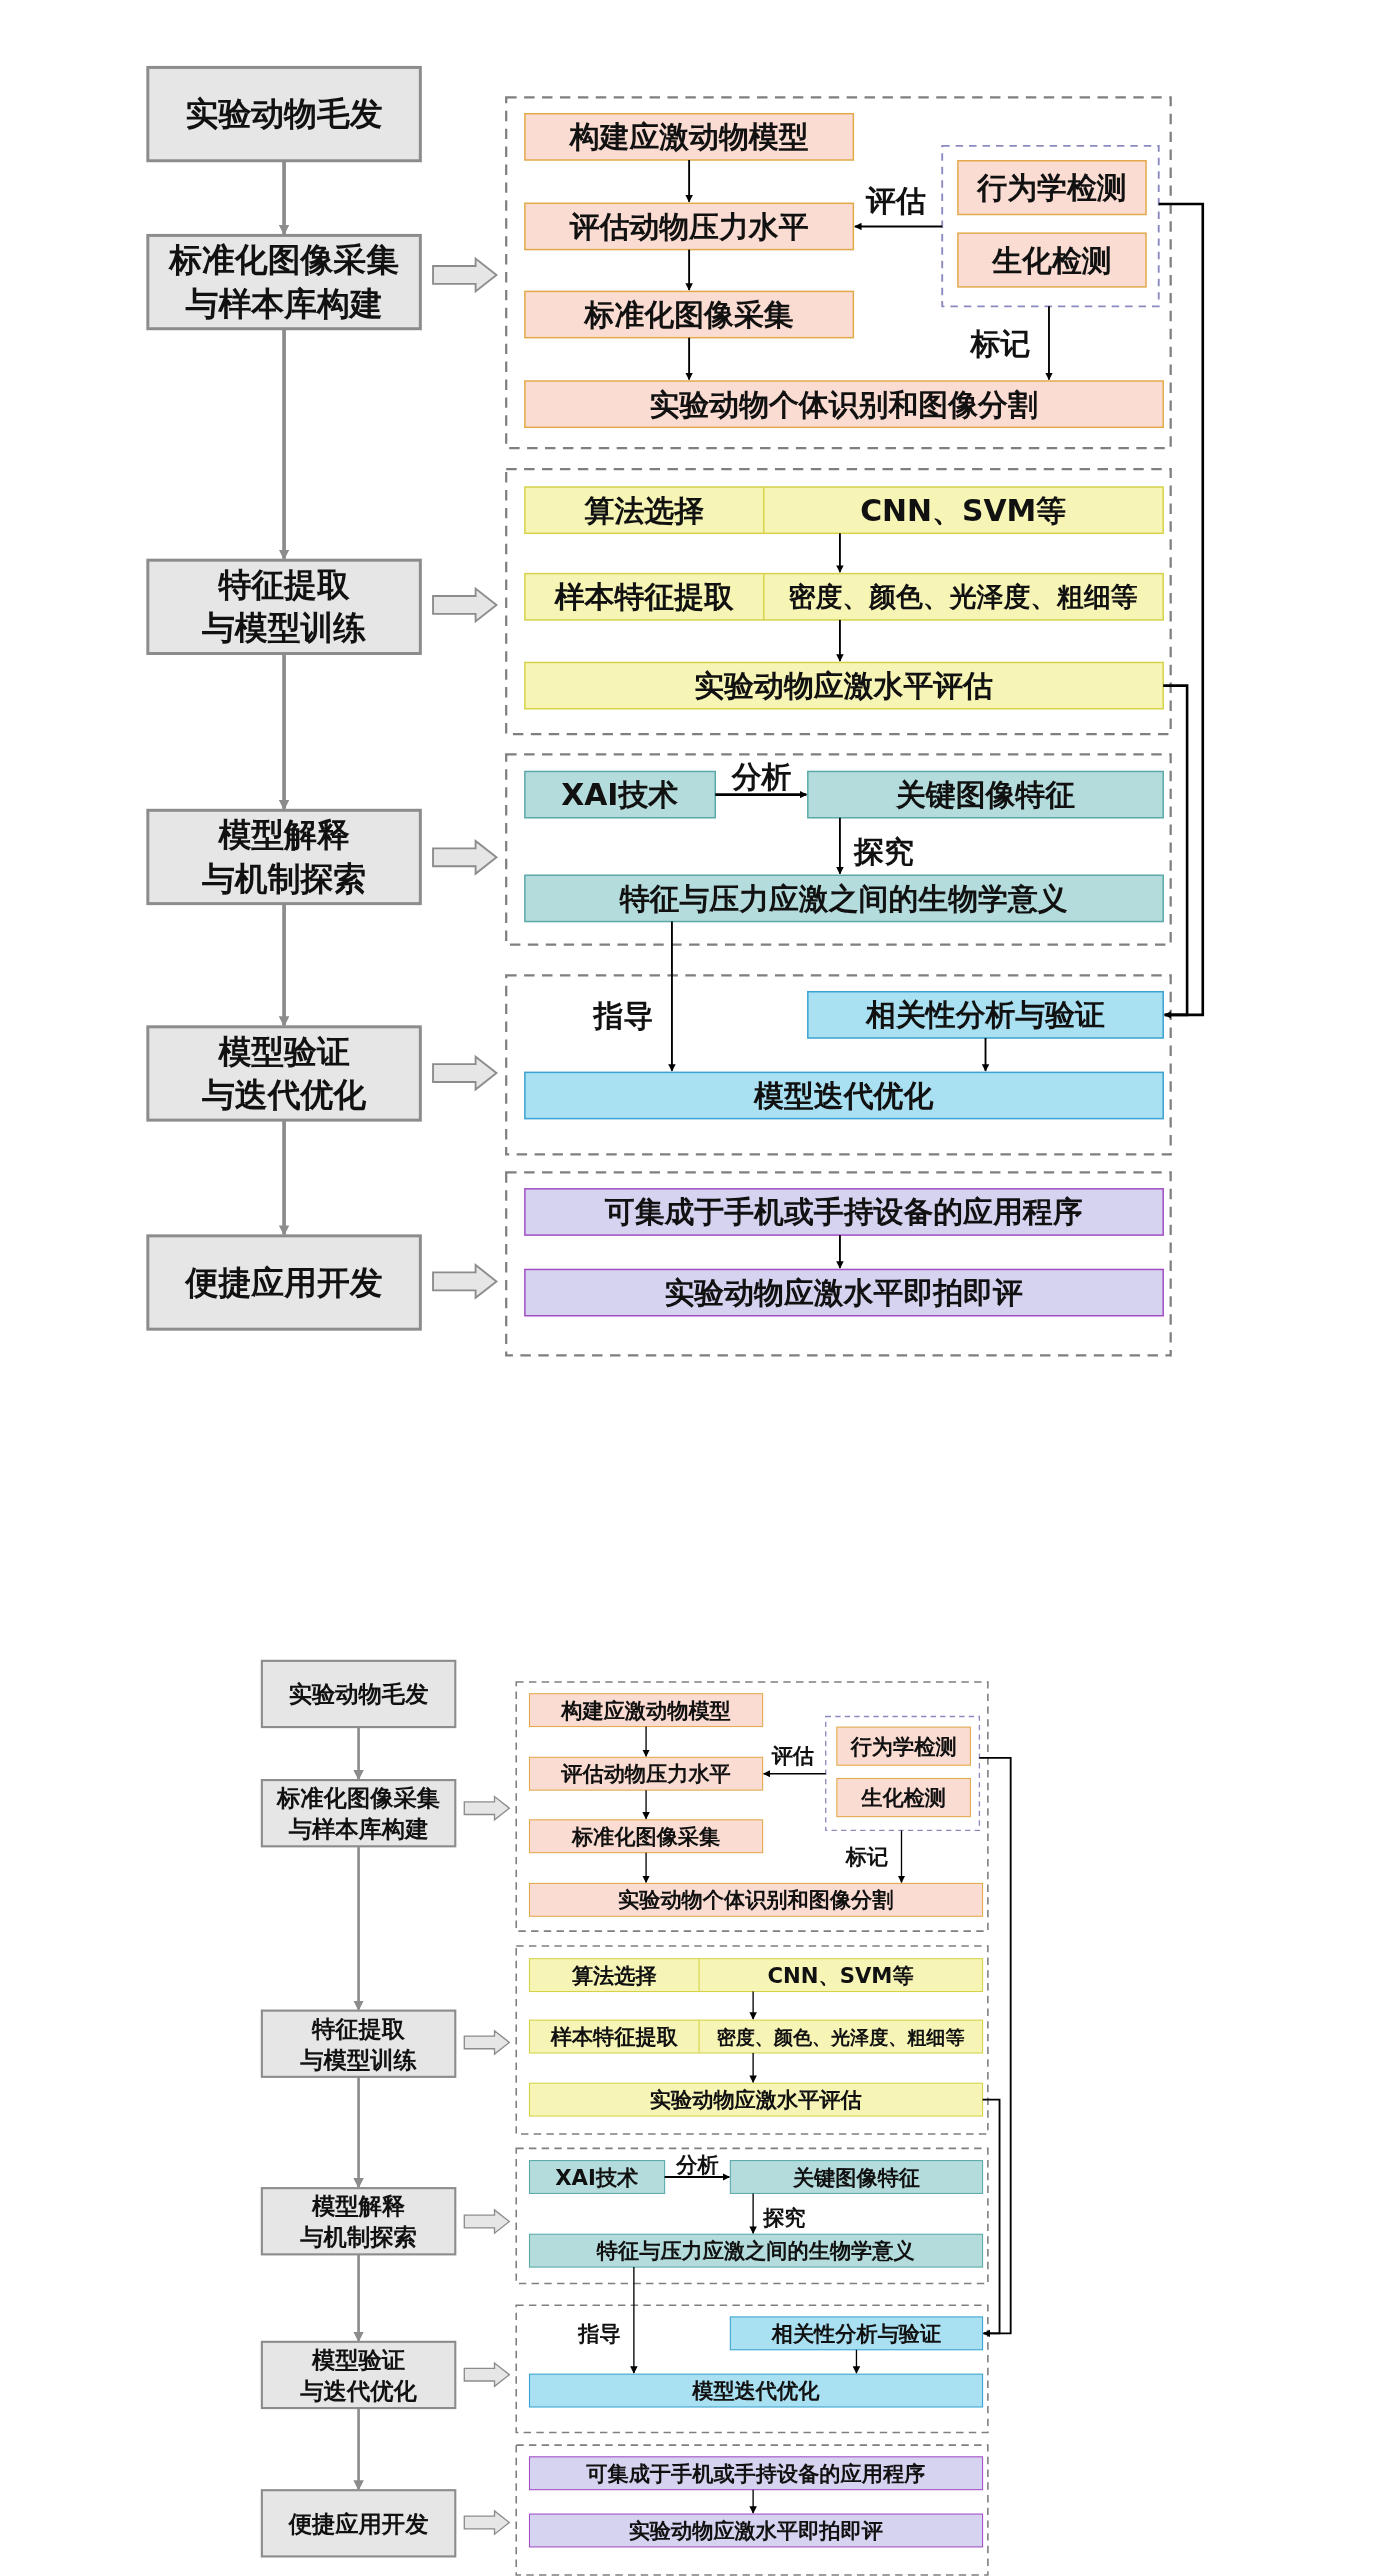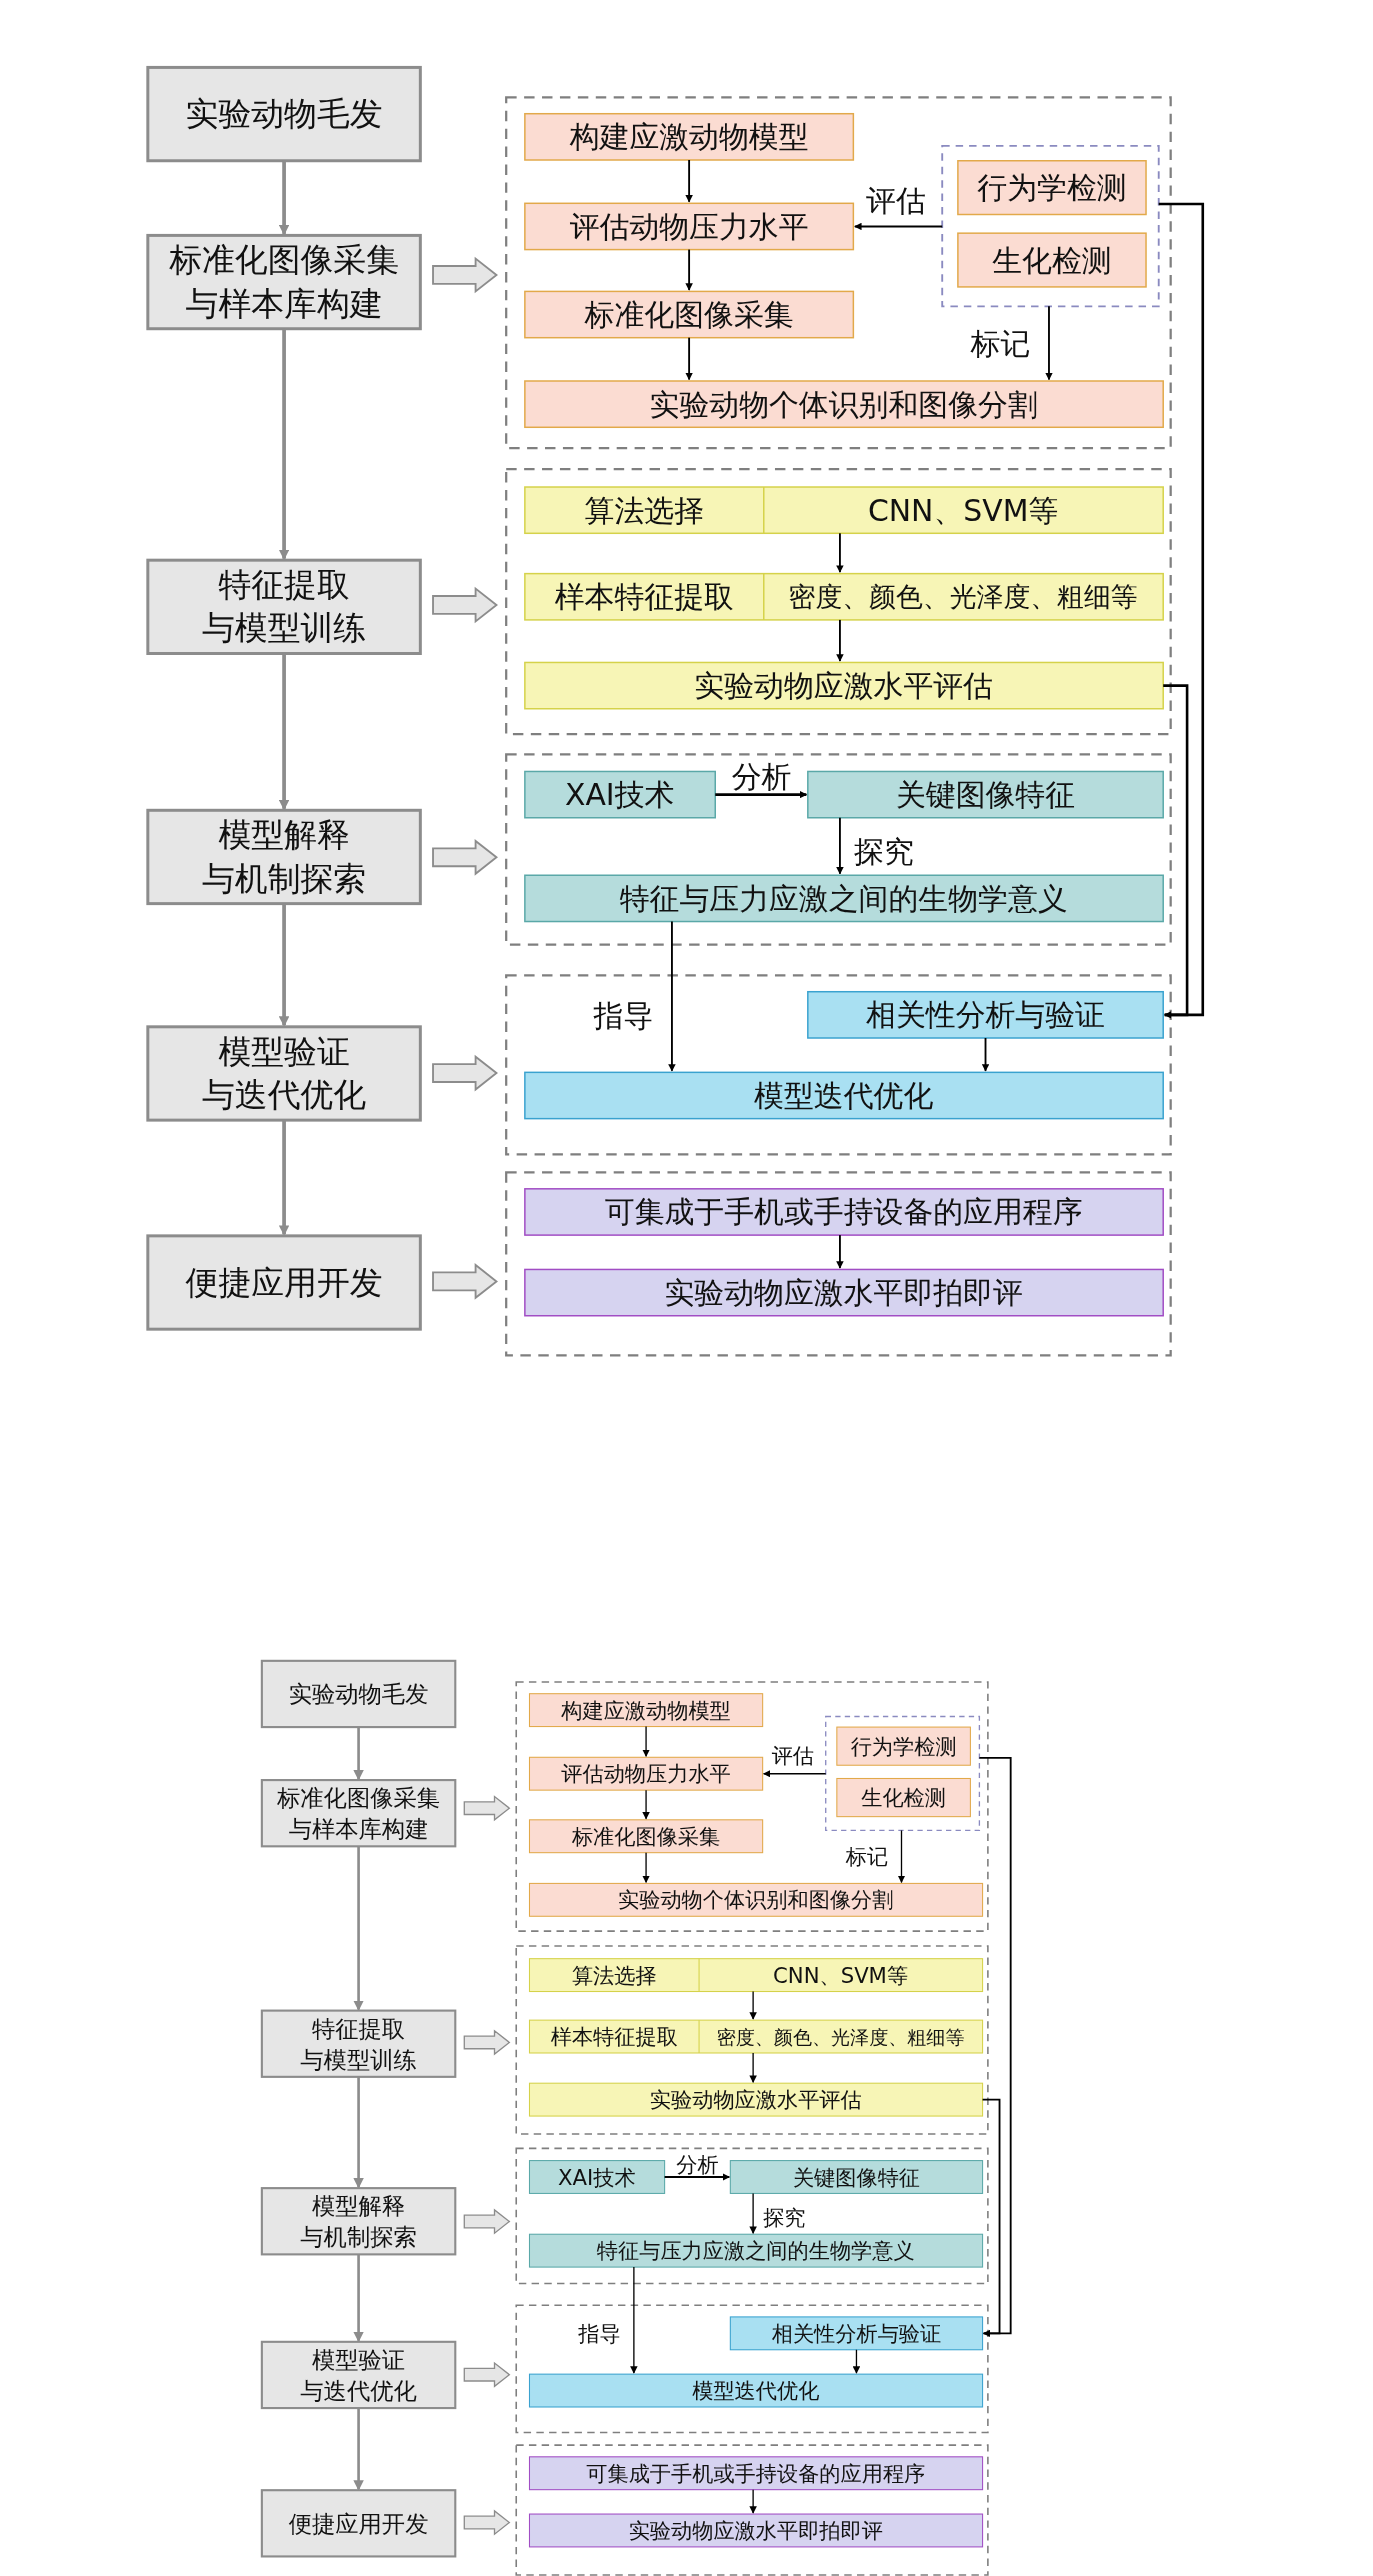--- a/index.html
+++ b/index.html
@@ -1,18 +1,18 @@
 <!DOCTYPE html>
 <html style="font-size:12px"><head>
 <meta charset="utf-8">
 <style>
   html, body { margin: 0; padding: 0; background: #ffffff; }
   body { width: 1373px; height: 2576px; position: relative; overflow: hidden;
          font-family: "DejaVu Sans", "Liberation Sans", sans-serif; }
-  .diagram { position: absolute; }
+  .diagram { position: absolute; font-weight: bold; }
   #diagram-large { left: 0; top: 0; width: 1373px; height: 1419px; }
   #diagram-small { left: 0; top: 1643px; width: 1373px; height: 933px; }
   svg text { font-family: "DejaVu Sans", "Liberation Sans", sans-serif; fill: #111; }
 </style>
 </head>
 <body>
 
 <div class="diagram" id="diagram-large">
   <svg id="svg-large" width="1373" height="1419" viewBox="0 0 1839 1900">
       <defs>

